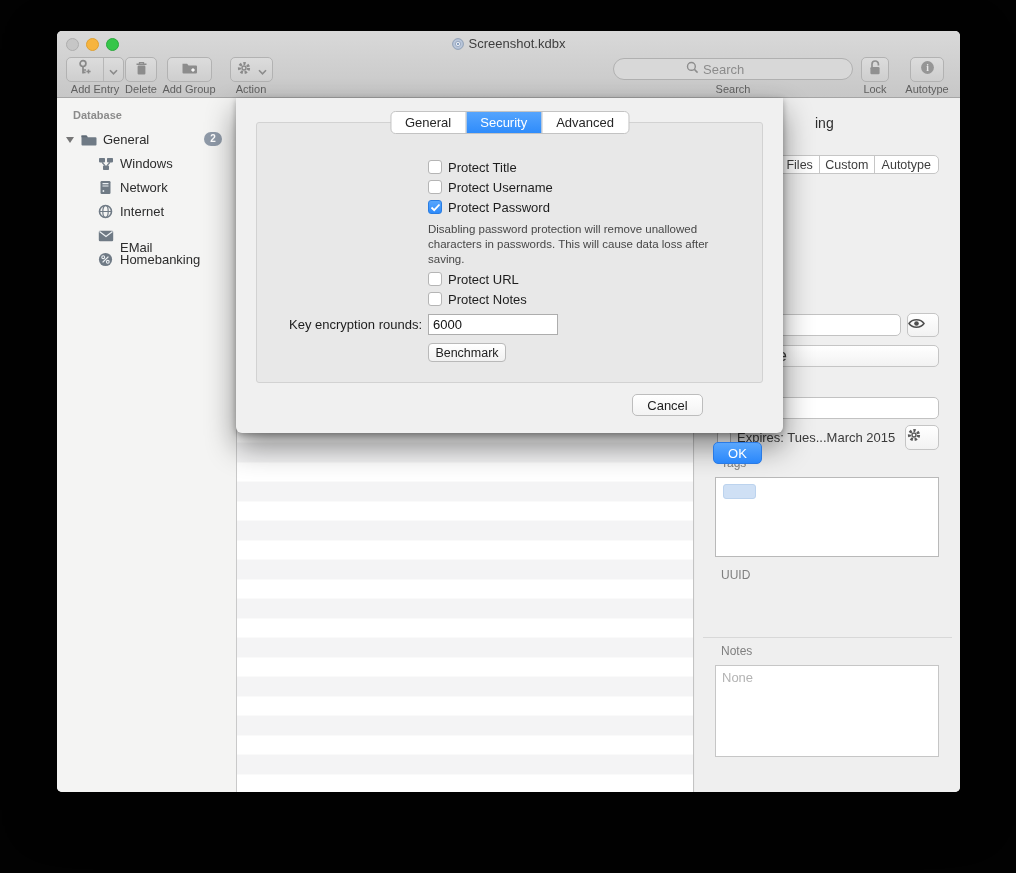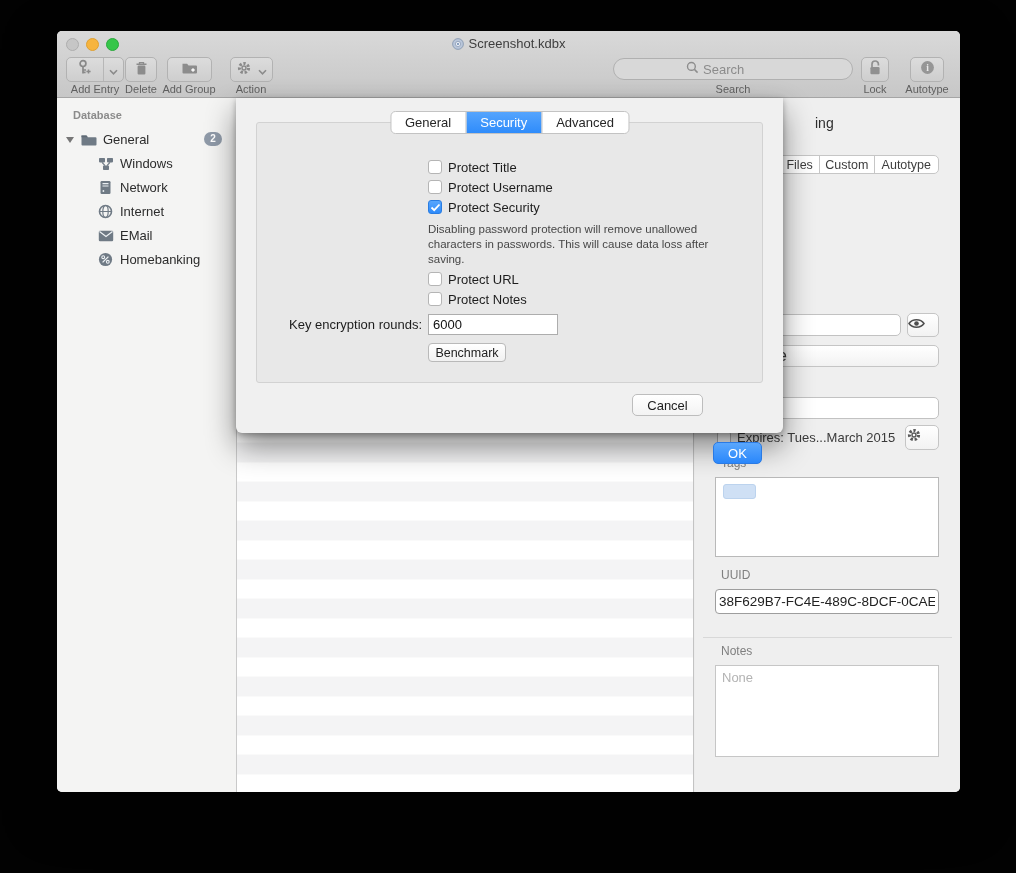--- a/index.html
+++ b/index.html
@@ -277,21 +277,21 @@
       <span style="position:absolute;left:63px;top:2px;">Network</span>
     </div>
 
     <div class="side-row" style="top:128px;">
       <span style="position:absolute;left:41px;top:4px;">
         <svg width="16" height="12" viewBox="0 0 16 12">
             <rect x="0.8" y="0.8" width="14.4" height="10.4" rx="1.2" fill="#6f7a85"></rect>
             <path d="M1.5 1.5 L8 6.5 L14.5 1.5" fill="none" stroke="#eef2f5" stroke-width="1.2"></path>
           </svg>
       </span>
-      <span style="position:absolute;left:63px;top:2px;">EMail</span>
+      <span style="position:absolute;left:63px;top:14px;">EMail</span>
     </div>
 
     <div class="side-row" style="top:152px;">
       <span style="position:absolute;left:41px;top:2px;">
         <svg width="15" height="15" viewBox="0 0 15 15">
             <circle cx="7.5" cy="7.5" r="6.6" fill="#6f7a85"></circle>
             <path d="M4.6 10.4 L10.4 4.6" stroke="#eef2f5" stroke-width="1.3"></path>
             <circle cx="5.2" cy="5.2" r="1.4" fill="none" stroke="#eef2f5" stroke-width="1.1"></circle>
             <circle cx="9.8" cy="9.8" r="1.4" fill="none" stroke="#eef2f5" stroke-width="1.1"></circle>
           </svg>
@@ -340,21 +340,20 @@
           </svg>
       </span>
     </div>
 
     <div class="panel-label" style="left:26px;top:358px;">Tags</div>
     <div id="tags-box">
       <span id="tag-pill"></span>
     </div>
 
     <div class="panel-label" style="left:26px;top:470px;">UUID</div>
-    <input id="uuid-input" value="38F629B7-FC4E-489C-8DCF-0CAE" style="">
 
     <div class="hsep" style="top:539px;"></div>
     <div class="panel-label" style="left:26px;top:546px;">Notes</div>
     <textarea id="notes-box" placeholder="None" style=""></textarea>
   </div>
 
   <div id="dialog">
     <div id="dlg-box">
 
       <div class="cb-row" style="top:36px;">
@@ -364,21 +363,21 @@
       <div class="cb-row" style="top:56px;">
         <span class="cb"></span>
         <span class="cb-label">Protect Username</span>
       </div>
       <div class="cb-row" style="top:76px;">
         <span class="cb checked">
           <svg width="11" height="9" viewBox="0 0 11 9">
               <path d="M1.5 4.5 L4.2 7.2 L9.5 1.5" fill="none" stroke="#fff" stroke-width="1.8"></path>
             </svg>
         </span>
-        <span class="cb-label">Protect Security</span>
+        <span class="cb-label">Protect Password</span>
       </div>
 
       <div id="dlg-warning">Disabling password protection will remove unallowed characters in passwords. This will cause data loss after saving.</div>
 
       <div class="cb-row" style="top:148px;">
         <span class="cb"></span>
         <span class="cb-label">Protect URL</span>
       </div>
       <div class="cb-row" style="top:168px;">
         <span class="cb"></span>

